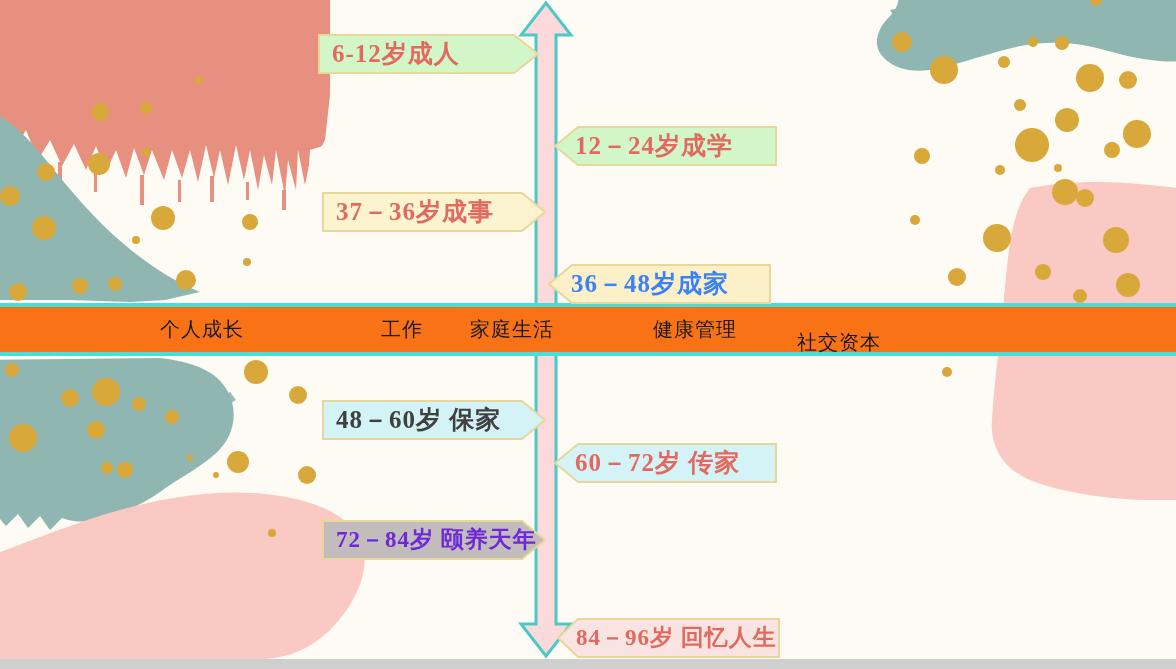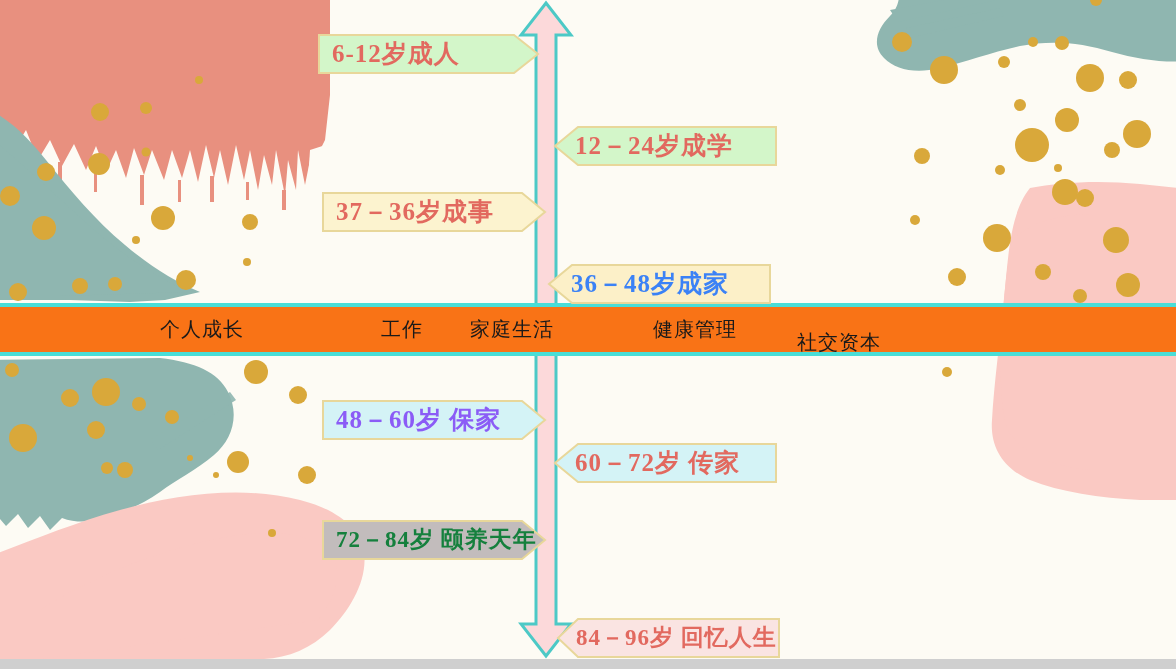--- a/index.html
+++ b/index.html
@@ -259,35 +259,35 @@
     <span class="txt">37－36岁成事</span>
   </div>
 
   <div class="chip" style="left:547px; top:240px; width:224px; color:#3b82f6;margin-top:24px;">
     <svg class="shape" viewBox="0 0 224 40" preserveAspectRatio="none">
       <path d="M25,1 L223,1 L223,39 L25,39 L2,20 Z" fill="#fcf0c8" stroke="#e8d79a" stroke-width="2"></path>
     </svg>
     <span class="txt" style="padding-left:24px;">36－48岁成家</span>
   </div>
 
-  <div class="chip" style="left:322px; top:400px; width:225px; color:#8b5cf6;">
+  <div class="chip" style="left:322px; top:400px; width:225px; color:#404040;">
     <svg class="shape" viewBox="0 0 225 40" preserveAspectRatio="none">
       <path d="M1,1 L200,1 L223,20 L200,39 L1,39 Z" fill="#d4f3f6" stroke="#e8d79a" stroke-width="2"></path>
     </svg>
     <span class="txt">48－60岁  保家</span>
   </div>
 
   <div class="chip" style="left:553px; top:443px; width:224px; color:#e2695f;">
     <svg class="shape" viewBox="0 0 224 40" preserveAspectRatio="none">
       <path d="M25,1 L223,1 L223,39 L25,39 L2,20 Z" fill="#d4f3f6" stroke="#e8d79a" stroke-width="2"></path>
     </svg>
     <span class="txt" style="padding-left:22px;">60－72岁  传家</span>
   </div>
 
-  <div class="chip" style="left:322px; top:520px; width:225px; color:#15803d; font-size:23px;">
+  <div class="chip" style="left:322px; top:520px; width:225px; color:#6d28d9; font-size:23px;">
     <svg class="shape" viewBox="0 0 225 40" preserveAspectRatio="none">
       <path d="M1,1 L200,1 L223,20 L200,39 L1,39 Z" fill="#c2bcbc" stroke="#e8d79a" stroke-width="2"></path>
     </svg>
     <span class="txt">72－84岁  颐养天年</span>
   </div>
 
   <div class="chip" style="left:556px; top:574px; width:224px; color:#e2695f; font-size:23px;margin-top:44px;">
     <svg class="shape" viewBox="0 0 224 40" preserveAspectRatio="none">
       <path d="M22,1 L223,1 L223,39 L22,39 L2,20 Z" fill="#fae4e2" stroke="#e8d79a" stroke-width="2"></path>
     </svg>

